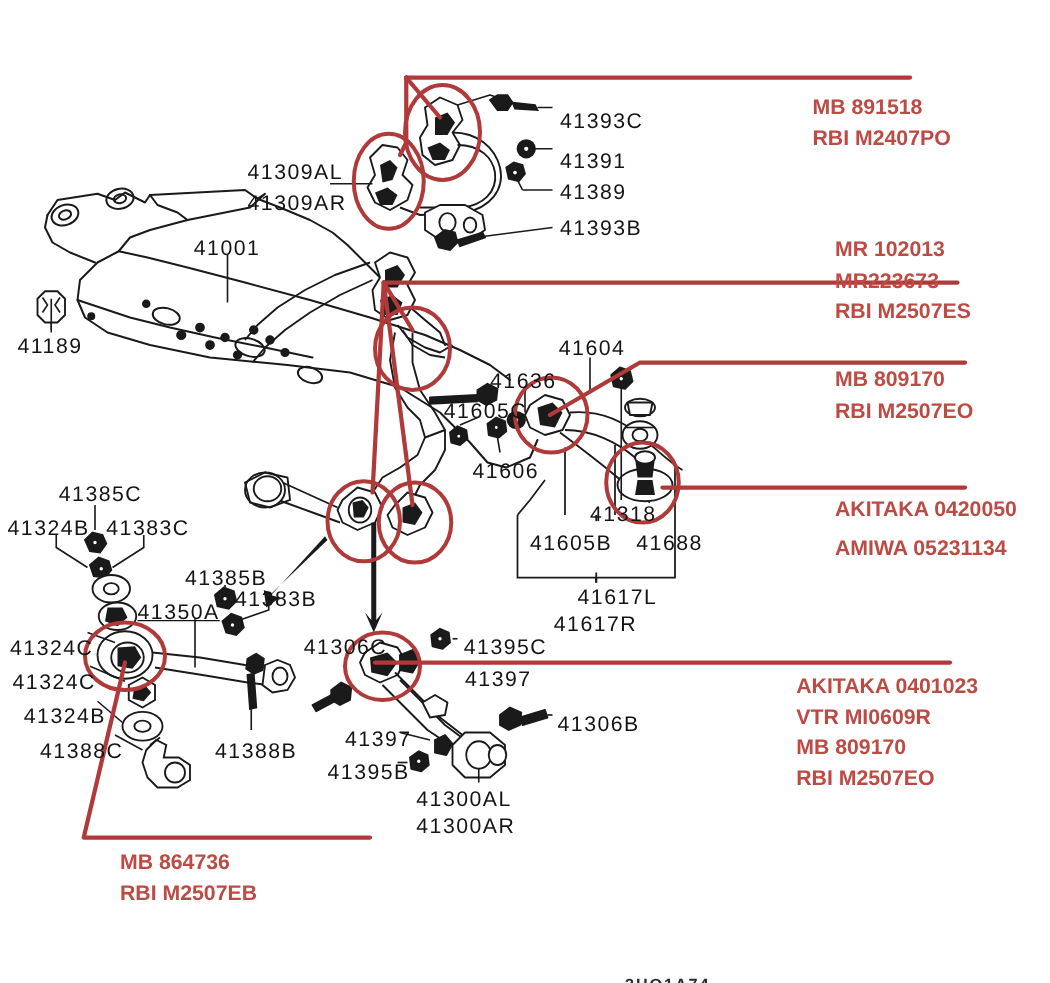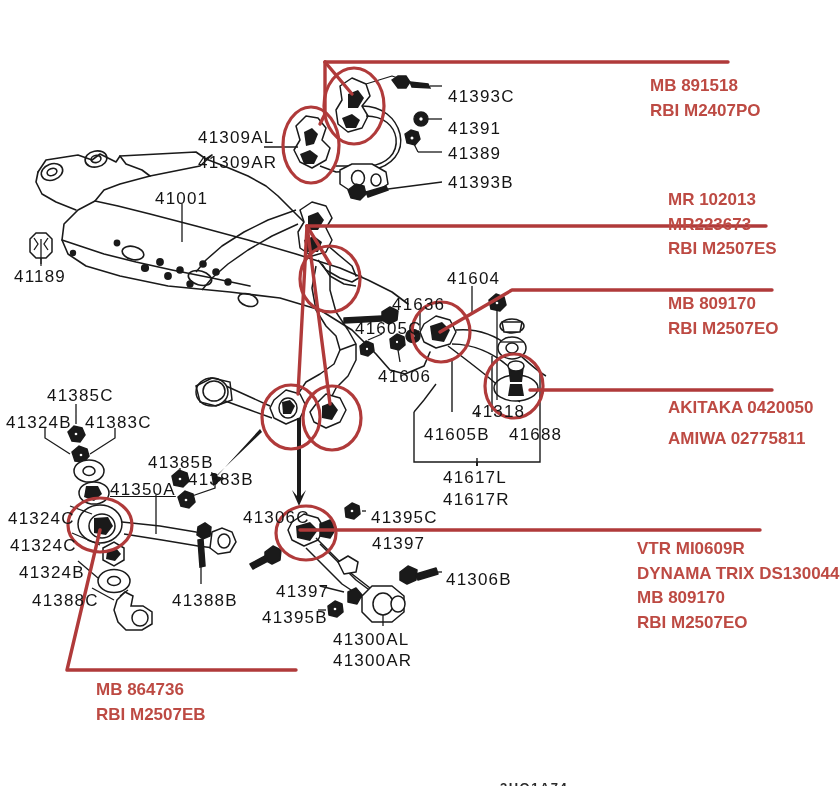--- a/index.html
+++ b/index.html
@@ -441,21 +441,21 @@
     <span class="lbl" style="left:155px; top:176px;text-align:center;">41001</span>
     <span class="lbl" style="left:14px;  top:254px;">41189</span>
 
     <span class="lbl" style="left:447px; top:256px;">41604</span>
     <span class="lbl" style="left:392px; top:282px;">41636</span>
     <span class="lbl" style="left:355px; top:306px;">41605C</span>
     <span class="lbl" style="left:378px; top:354px;">41606</span>
     <span class="lbl" style="left:472px; top:389px;">41318</span>
     <span class="lbl" style="left:424px; top:412px;">41605B</span>
     <span class="lbl" style="left:509px; top:412px;">41688</span>
-    <span class="lbl" style="left:443px; top:455px;text-align:right;">41617L</span>
+    <span class="lbl" style="left:462px; top:455px;text-align:right;">41617L</span>
     <span class="lbl" style="left:443px; top:477px;">41617R</span>
 
     <span class="lbl" style="left:47px;  top:373px;">41385C</span>
     <span class="lbl" style="left:6px;   top:400px;">41324B</span>
     <span class="lbl" style="left:85px;  top:400px;">41383C</span>
     <span class="lbl" style="left:148px; top:440px;">41385B</span>
     <span class="lbl" style="left:110px; top:467px;text-decoration:underline;">41350A</span>
     <span class="lbl" style="left:188px; top:457px;">41383B</span>
     <span class="lbl" style="left:8px;   top:496px;">41324C</span>
     <span class="lbl" style="left:10px;  top:523px;">41324C</span>
@@ -486,26 +486,26 @@
       <span class="ann-l">RBI M2507ES</span>
     </div>
 
     <div class="ann" style="left:668px; top:278px;">
       <span class="ann-l">MB 809170</span>
       <span class="ann-l">RBI M2507EO</span>
     </div>
 
     <div class="ann" style="left:668px; top:382px;">
       <span class="ann-l">AKITAKA 0420050</span>
-      <span class="ann-l" style="margin-top:6px;">AMIWA 02775811</span>
+      <span class="ann-l" style="margin-top:6px;">AMIWA 05231134</span>
     </div>
 
     <div class="ann" style="left:637px; top:523px;">
+      <span class="ann-l">AKITAKA 0401023</span>
       <span class="ann-l">VTR MI0609R</span>
-      <span class="ann-l">DYNAMA TRIX DS130044</span>
       <span class="ann-l">MB 809170</span>
       <span class="ann-l">RBI M2507EO</span>
     </div>
 
     <div class="ann" style="left:96px; top:664px;">
       <span class="ann-l">MB 864736</span>
       <span class="ann-l">RBI M2507EB</span>
     </div>
 
   </div>

